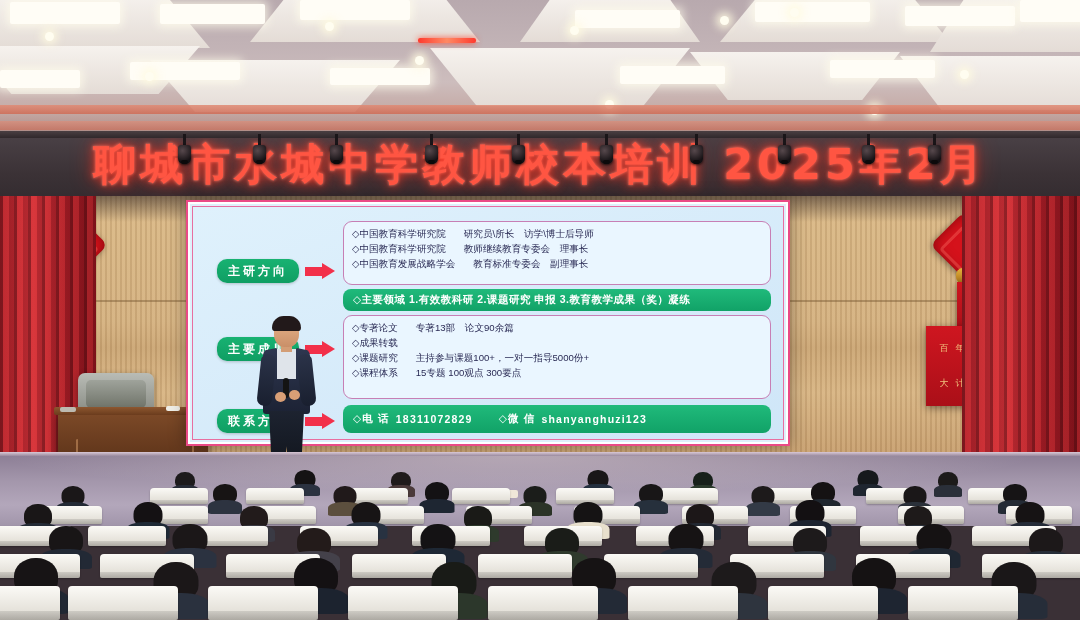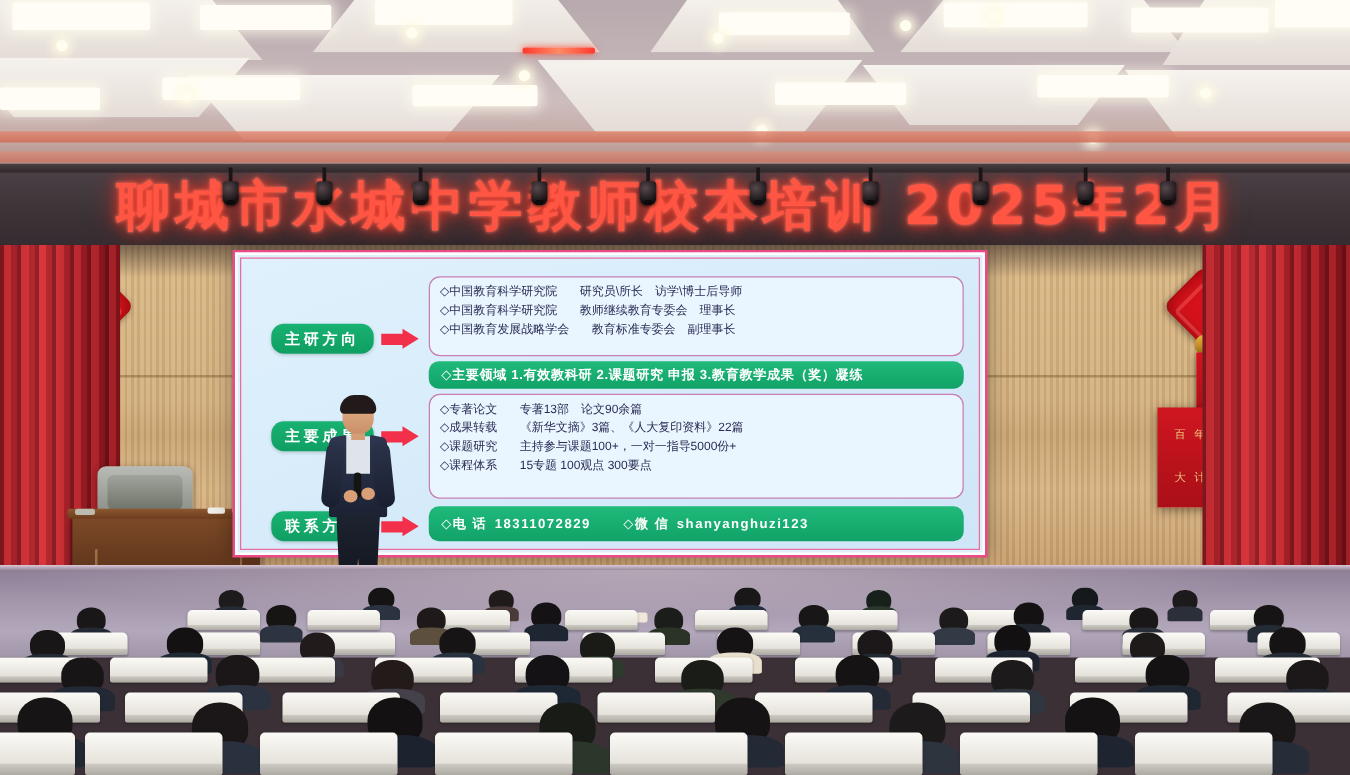--- a/index.html
+++ b/index.html
@@ -341,21 +341,20 @@
             <div class="head"></div>
         </div>
 
         <div class="card" style="left:150px;top:108px;width:428px;height:84px;">
           <div class="line">
             <span class="k">◇专著论文</span>
             <span class="v">专著13部　论文90余篇</span>
           </div>
           <div class="line">
             <span class="k">◇成果转载</span>
-            <span class="v">《新华文摘》3篇、《人大复印资料》22篇</span>
           </div>
           <div class="line">
             <span class="k">◇课题研究</span>
             <span class="v">主持参与课题100+，一对一指导5000份+</span>
           </div>
           <div class="line">
             <span class="k">◇课程体系</span>
             <span class="v">15专题  100观点  300要点</span>
           </div>
         </div>

